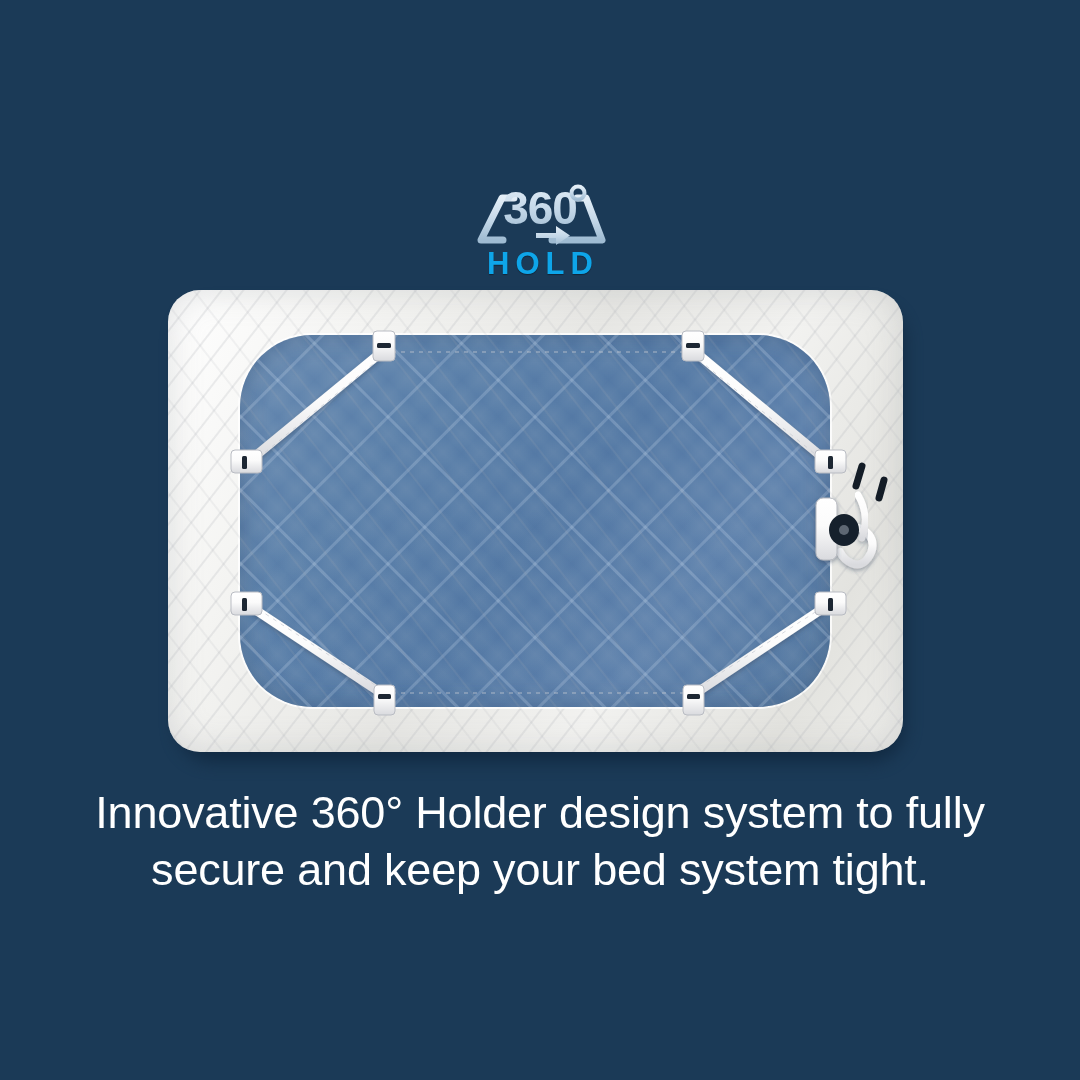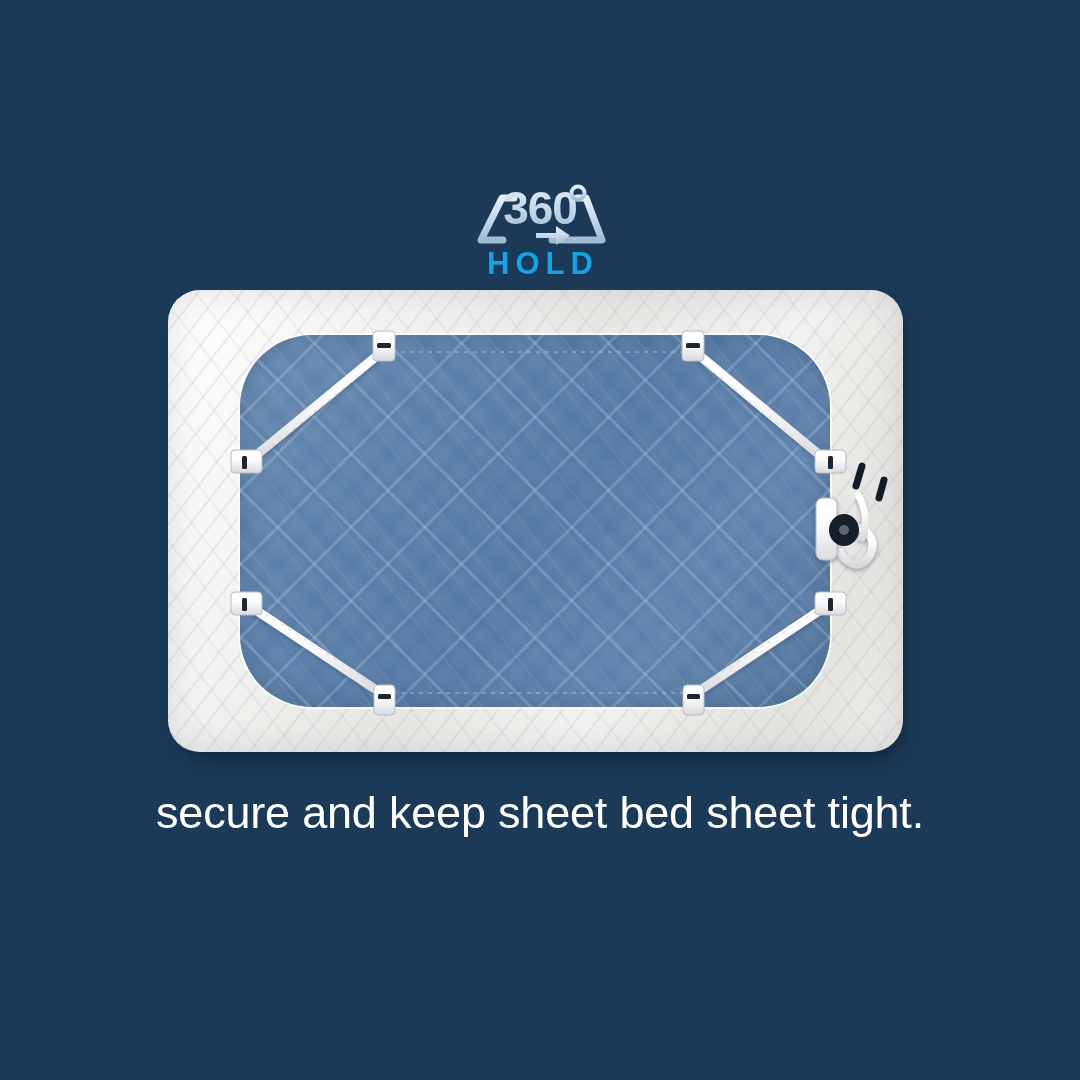--- a/index.html
+++ b/index.html
@@ -307,16 +307,17 @@
           <circle cx="676" cy="240" r="5" fill="#5d6773"></circle>
 
           <path d="M688 196 L694 176" stroke="#131c26" stroke-width="7" stroke-linecap="round"></path>
           <path d="M711 208 L716 190" stroke="#131c26" stroke-width="7" stroke-linecap="round"></path>
         </g>
       </svg>
     </div>
   </div>
 
   <div class="caption">
-    <span>secure and keep sheet bed sheet tight.</span>
+    <span>Innovative 360° Holder design system to fully</span>
+    <span>secure and keep your bed system tight.</span>
   </div>
 
 </div>
 
 </body></html>

